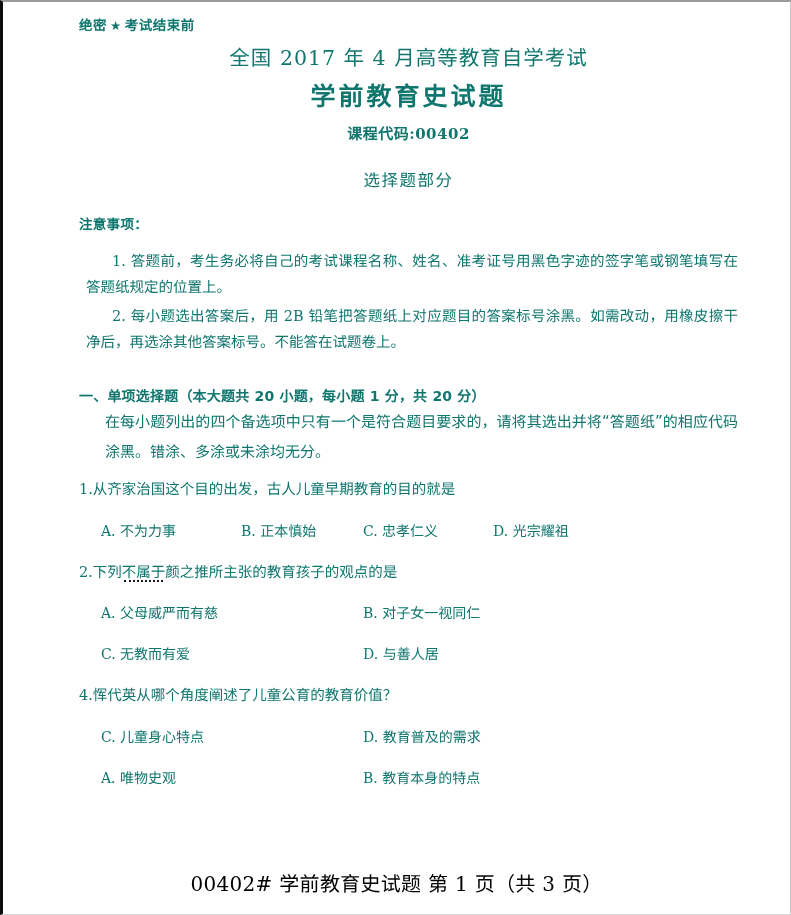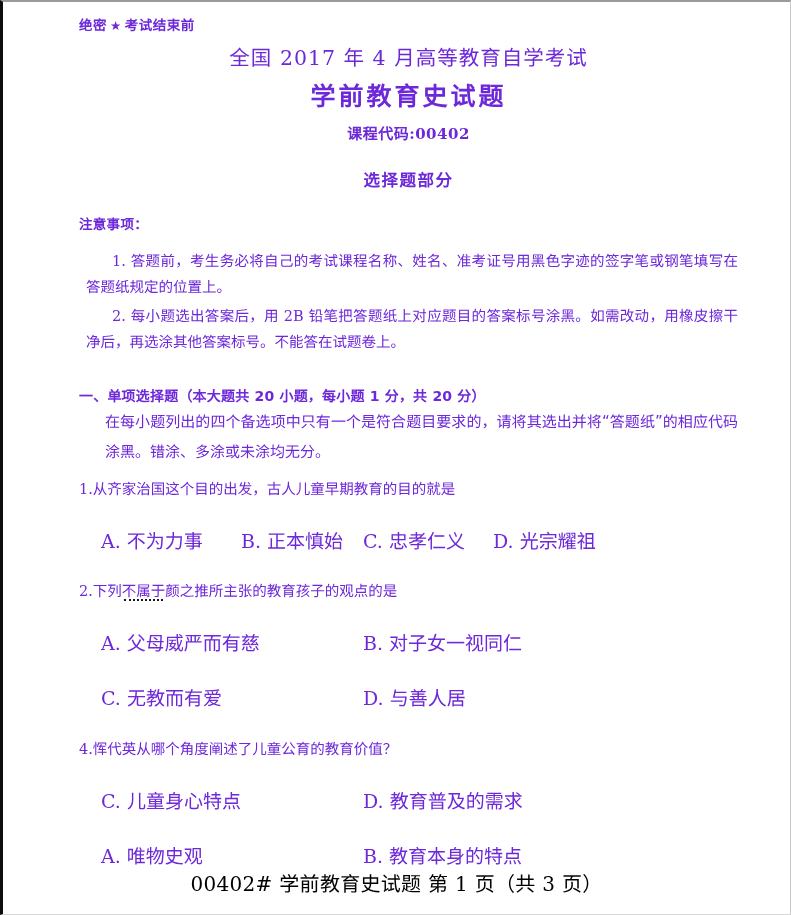--- a/index.html
+++ b/index.html
@@ -23,21 +23,21 @@
     border-right: 1px solid #c8c8c8;
     border-bottom: 1px solid #d8d8d8;
   }
   .sheet {
     position: absolute;
     left: 0; top: 0;
     width: 100%;
     height: 100%;
     padding: 14px 52px 0 76px;
     box-sizing: border-box;
-    color: #6d28d9;
+    color: #0f766e;
   }
 
   
   .secret-line {
     font-family: "DejaVu Sans", sans-serif;
     font-weight: bold;
     font-size: 13.5px;
     letter-spacing: 0.5px;
     line-height: 1.4;
     margin: 0 0 6px 0;
@@ -74,21 +74,21 @@
   .notice-line {
     font-family: "DejaVu Sans", sans-serif;
     font-weight: bold;
     font-size: 14px;
     text-align: center;
     letter-spacing: 0.2px;
     margin: 19px 0 0 0;
   }
   .part-title {
     font-family: "DejaVu Sans", sans-serif;
-    font-weight: bold;
+    font-weight: normal;
     font-size: 16.5px;
     text-align: center;
     letter-spacing: 1.5px;
     margin: 24px 0 0 0;
   }
 
   
   .notes-head {
     font-family: "DejaVu Sans", sans-serif;
     font-weight: bold;
@@ -140,21 +140,21 @@
     content: "";
     position: absolute;
     left: 2px; right: 2px;
     bottom: -2px;
     height: 0;
     border-bottom: 2px dotted #17171b;
   }
   .opts {
     position: relative;
     font-family: "DejaVu Serif", serif;
-    font-size: 19px;
+    font-size: 14px;
     line-height: 1.92;
     padding-left: 22px;
     white-space: nowrap;
   }
   .opts.four > span { display: inline-block; }
   .opts.four .o1 { width: 140px; }
   .opts.four .o2 { width: 122px; }
   .opts.four .o3 { width: 130px; }
   .opts.two > span { display: inline-block; }
   .opts.two .c1 { width: 262px; }

